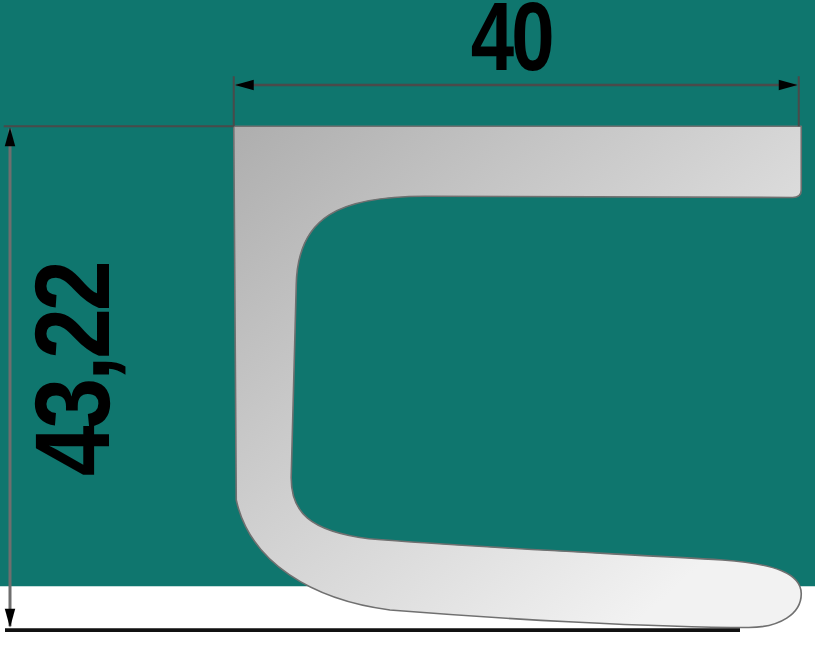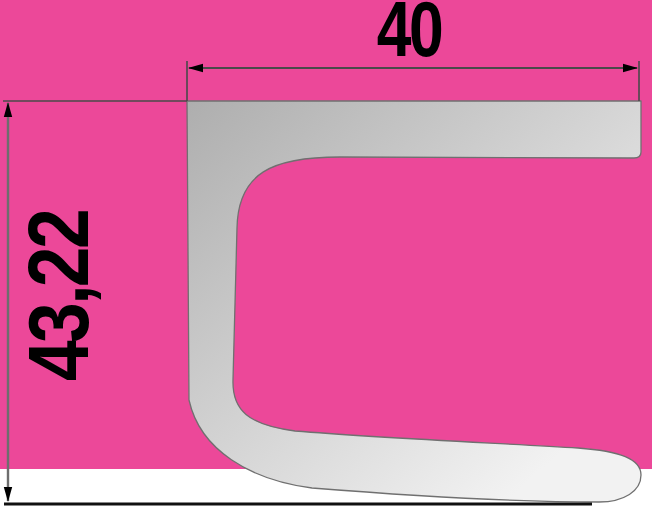--- a/index.html
+++ b/index.html
@@ -5,21 +5,21 @@
   html,body{margin:0;padding:0;}
   body{
     width:652px;height:520px;
     background:#ffffff;
     font-family:"Liberation Sans", sans-serif;
     overflow:hidden;
     position:relative;
   }
   .stage{
     position:absolute;left:0;top:0;width:652px;height:469px;
-    background:#ec4899;
+    background:#0f766e;
   }
   .stage svg{position:absolute;left:0;top:0;}
   .dim-label{
     position:absolute;
     color:#000;
     font-weight:bold;
     text-align:center;
     white-space:nowrap;
     user-select:none;
   }

